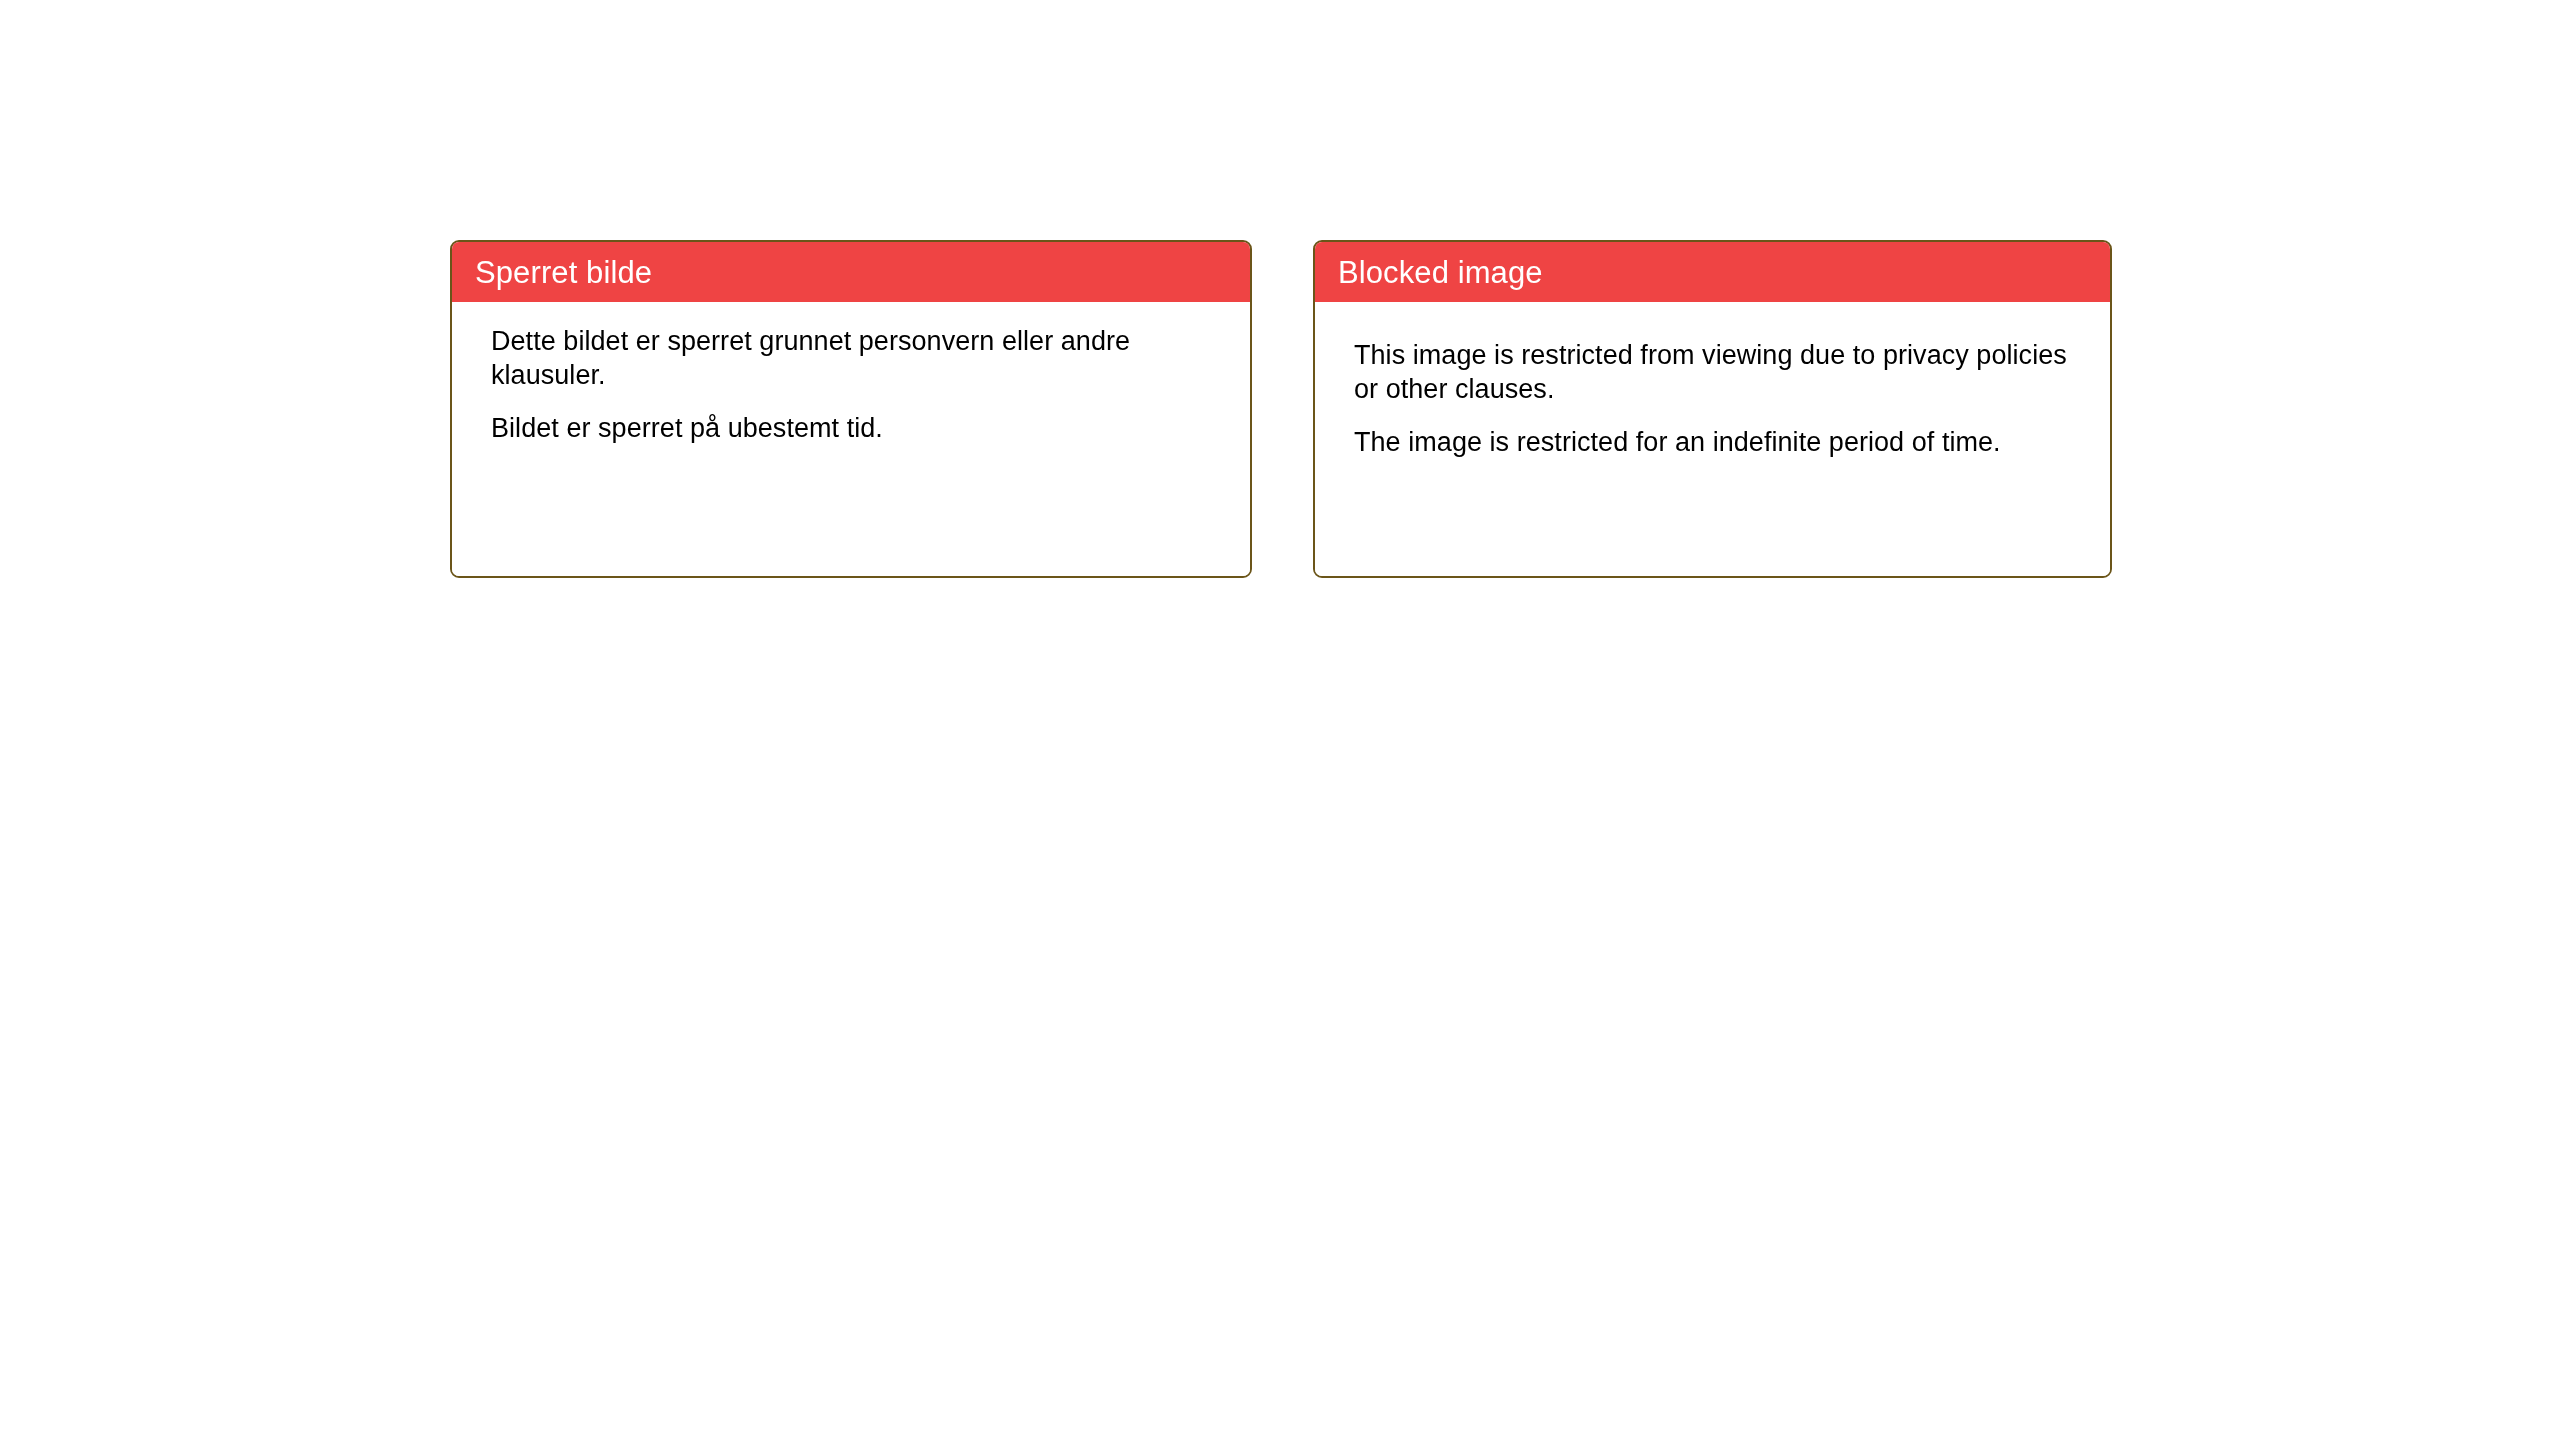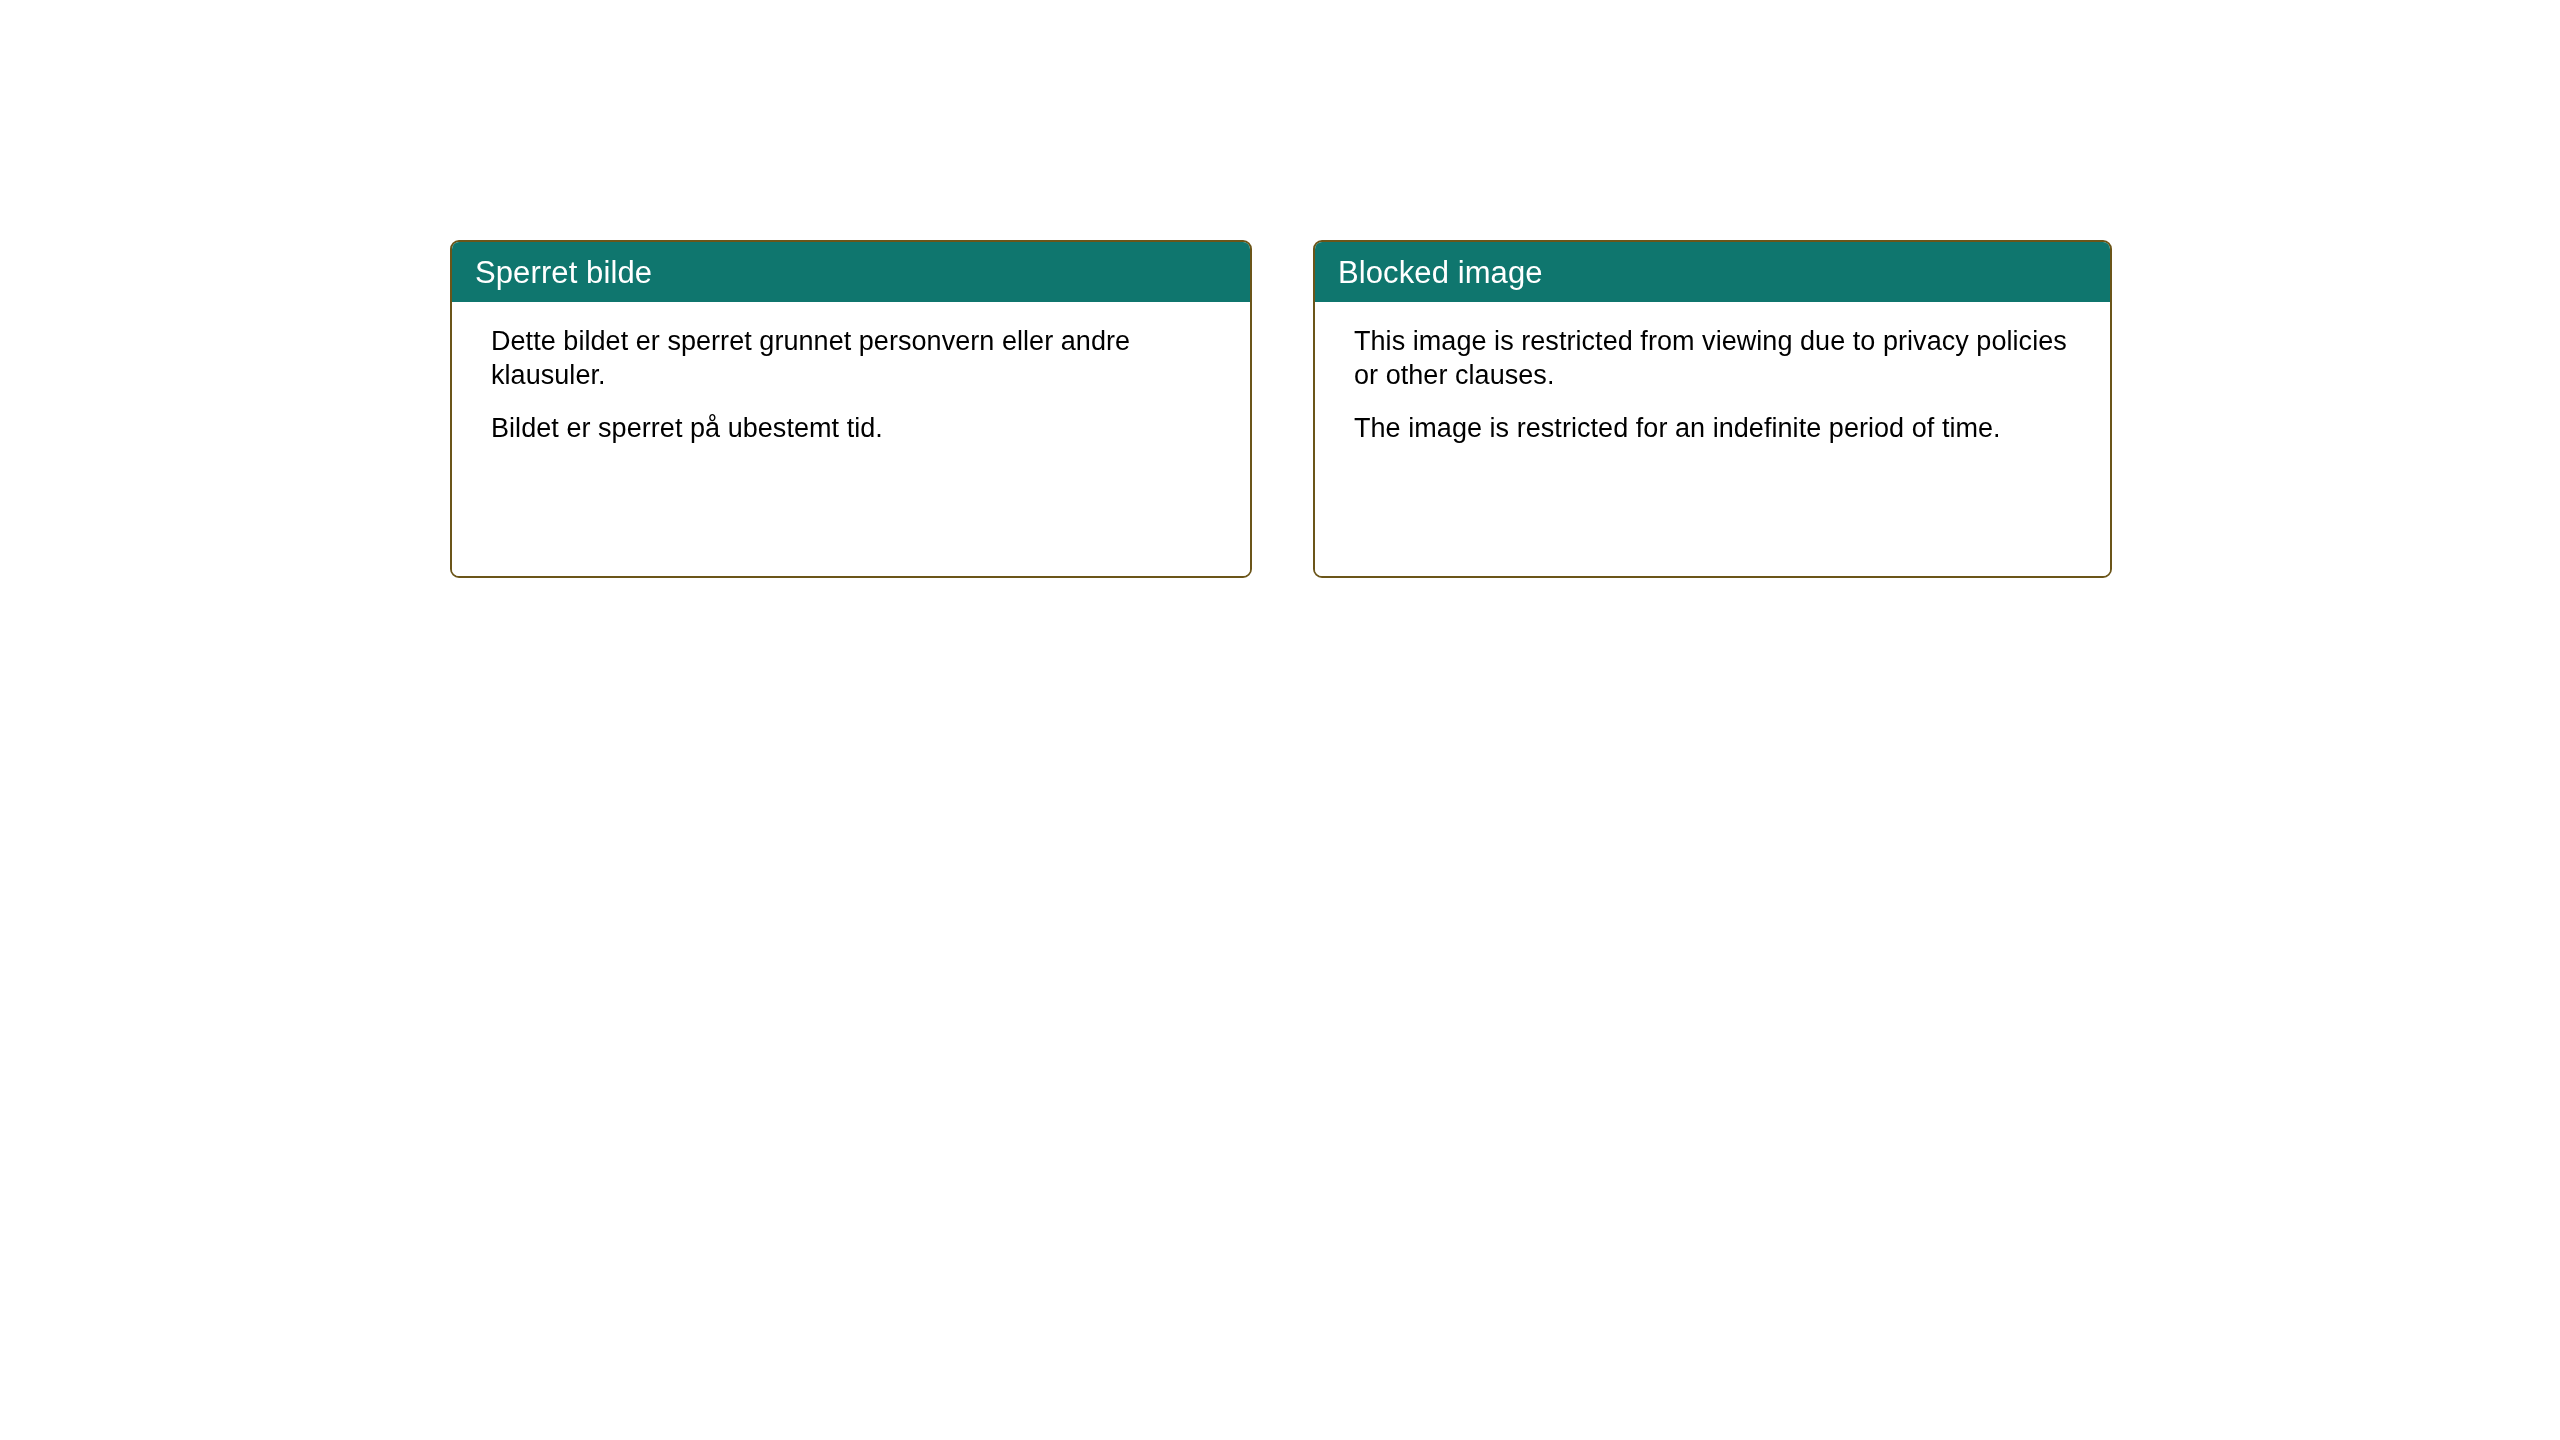--- a/index.html
+++ b/index.html
@@ -38,27 +38,28 @@
     background: #ffffff;
     border: 2px solid #6b5519;
     border-radius: 9px;
     overflow: hidden;
     display: flex;
     flex-direction: column;
   }
 
   .notice-card.card-en {
     width: 799px;
+    gap: 14px;
   }
 
   
   .card-header {
     flex: 0 0 auto;
     height: 60px;
-    background: #0f766e;
+    background: #ef4444;
     display: flex;
     align-items: center;
     padding: 0 0 0 23px;
     box-sizing: border-box;
   }
 
   .card-title {
     color: #ffffff;
     font-size: 31px;
     font-weight: 400;

